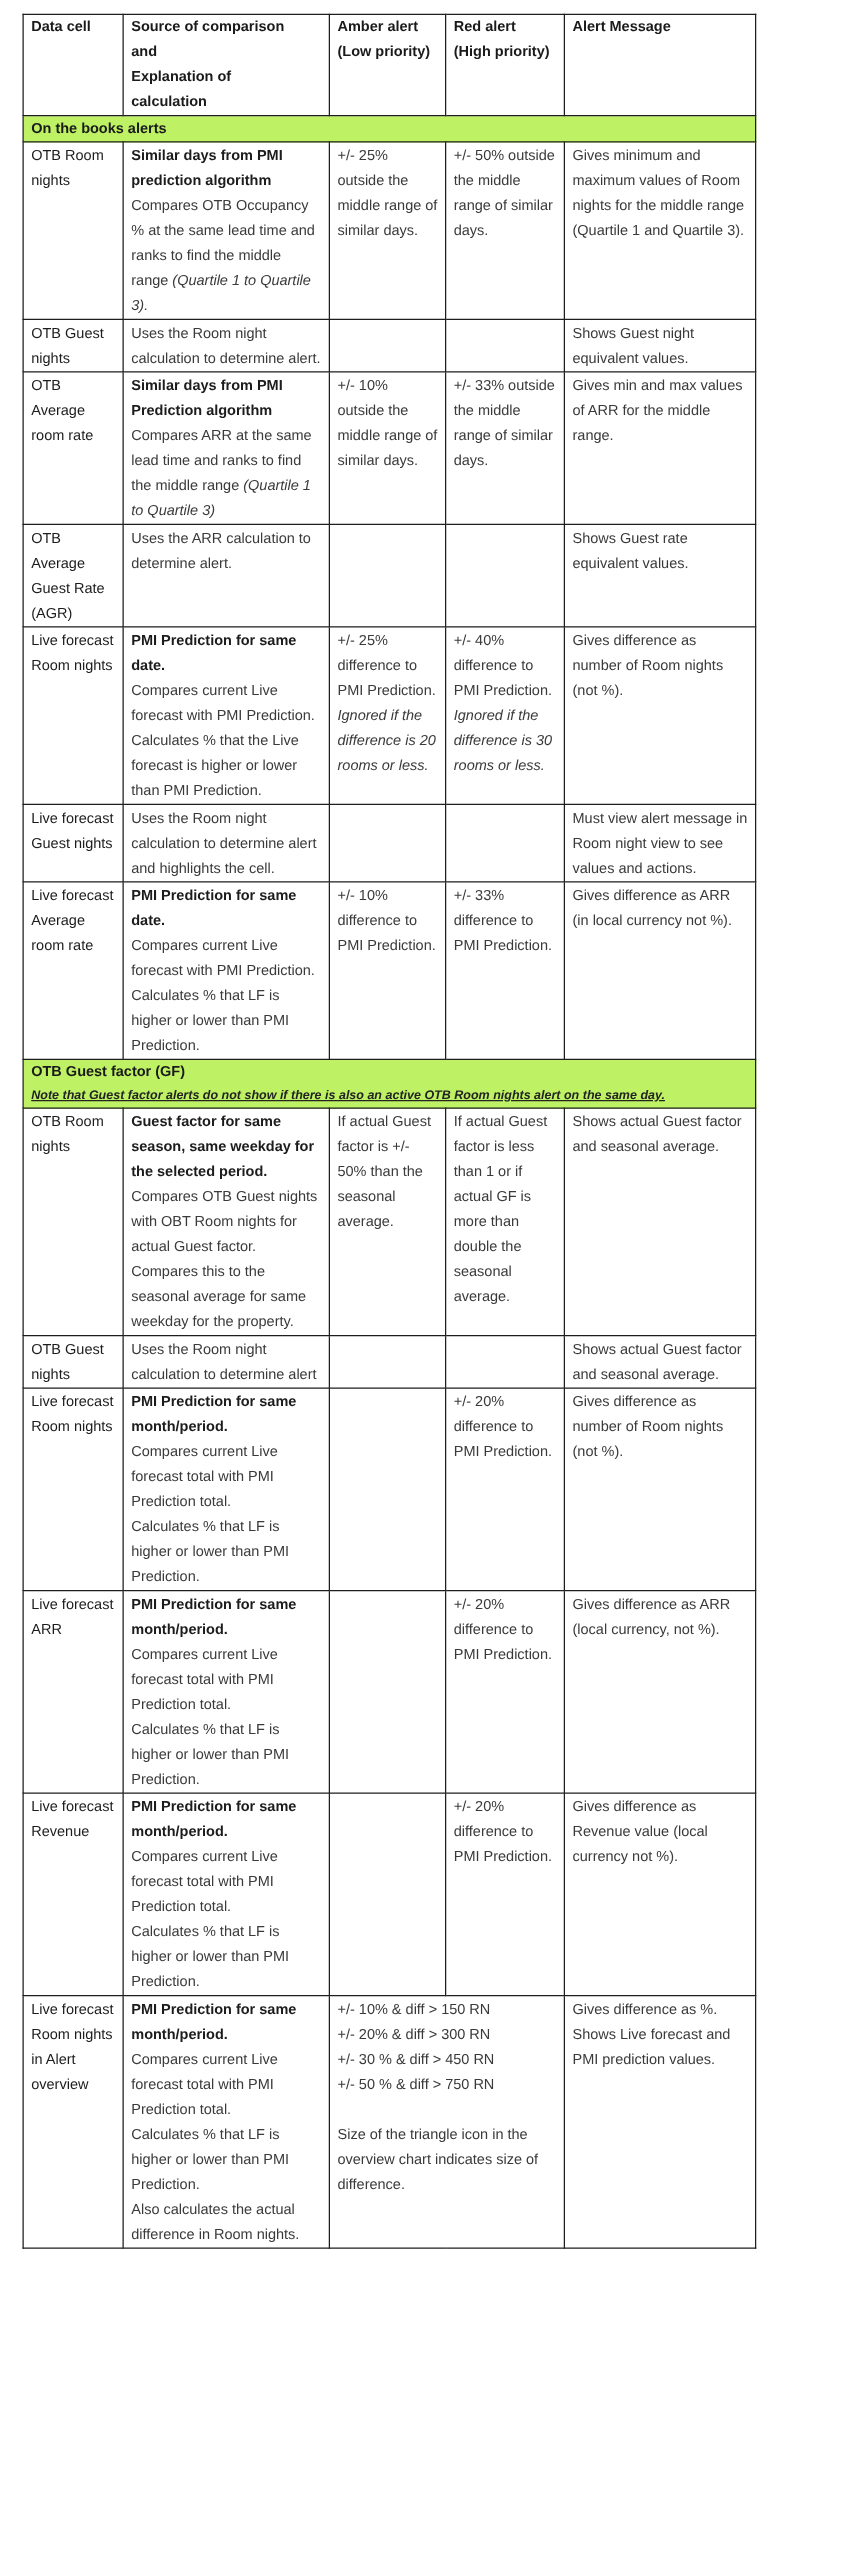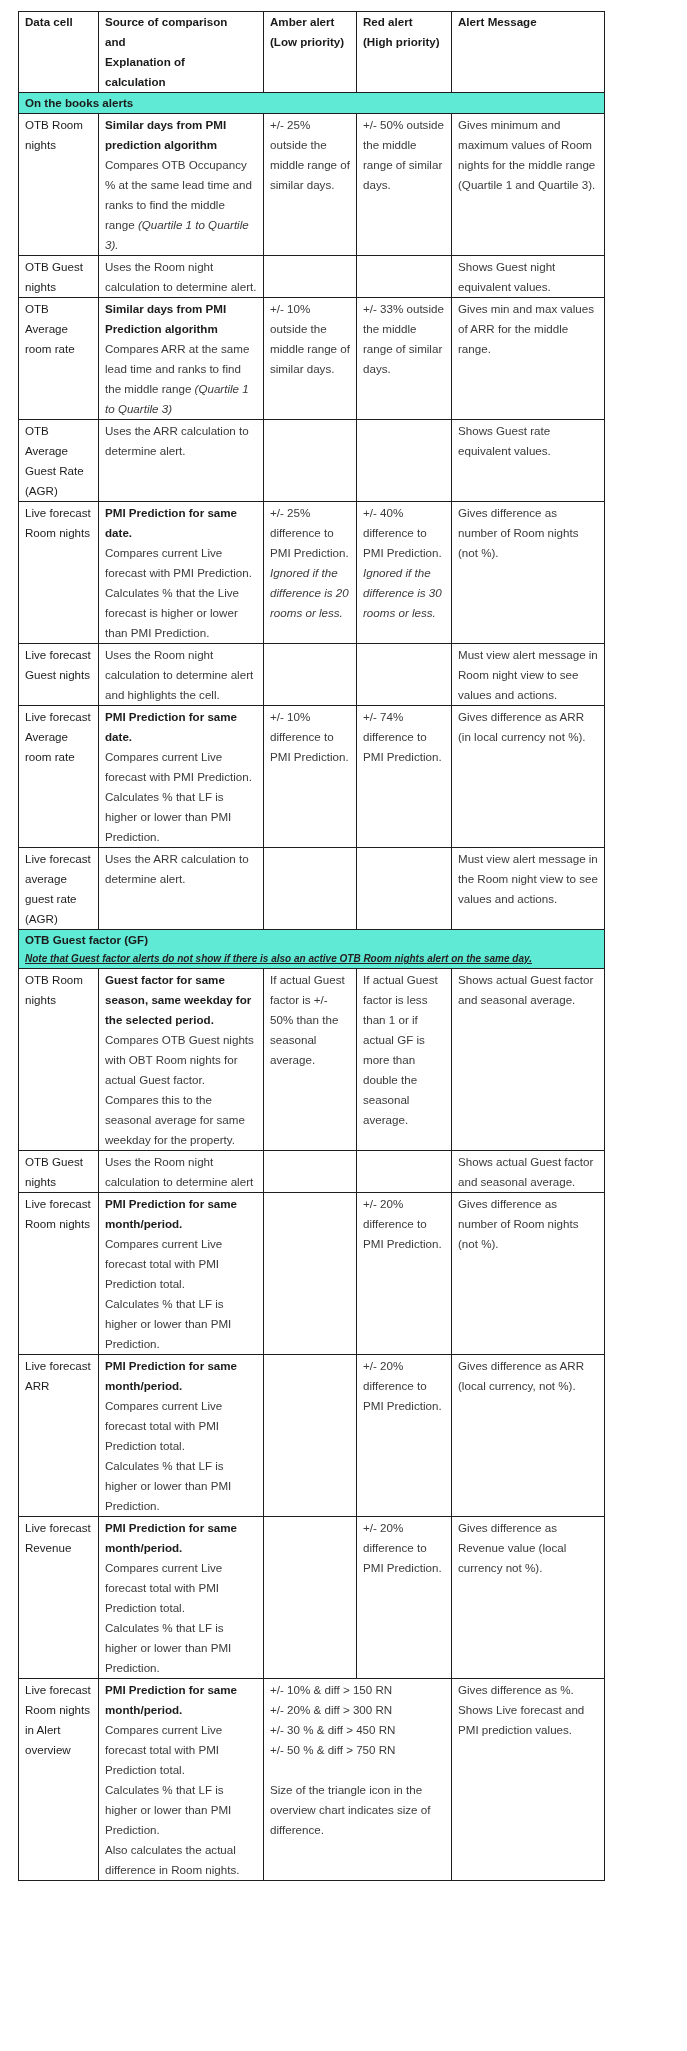--- a/index.html
+++ b/index.html
@@ -24,21 +24,21 @@
   }
   .tbl th { color: #1a1a1a; font-weight: 600; padding-top: 0; }
   .c1 { width: 80px; }
   .c2 { width: 165px; }
   .c3 { width: 93px; }
   .c4 { width: 95px; }
   .c5 { width: 153px; }
   .label { font-weight: bold; color: #1c1c1c; }
   .strong { font-weight: bold; color: #1c1c1c; display: block; }
   .sec td {
-    background: #5eead4;
+    background: #bef264;
     color: #1a1a1a;
     font-weight: bold;
     padding-top: 0;
   }
   .sec .note { display: block; font-style: italic; font-size: 10px; line-height: 18px; font-weight: bold; color: #222; text-decoration: underline; }
   .it { font-style: italic; }
   .line { display: block; }
   .gap { display: block; height: 20px; }
 </style>
 </head>
@@ -131,29 +131,22 @@
       <td></td>
       <td></td>
       <td>Must view alert message in Room night view to see values and actions.</td>
     </tr>
     <tr>
       <td class="label">Live forecast Average room rate</td>
       <td>
         <span class="strong">PMI Prediction for same date.</span><span>Compares current Live forecast with PMI Prediction. Calculates % that LF is higher or lower than PMI Prediction.</span>
       </td>
       <td>+/- 10% difference to PMI Prediction.</td>
-      <td>+/- 74% difference to PMI Prediction.</td>
+      <td>+/- 33% difference to PMI Prediction.</td>
       <td>Gives difference as ARR (in local currency not %).</td>
-    </tr>
-    <tr>
-      <td class="label">Live forecast average guest rate (AGR)</td>
-      <td>Uses the ARR calculation to determine alert.</td>
-      <td></td>
-      <td></td>
-      <td>Must view alert message in the Room night view to see values and actions.</td>
     </tr>
 
     <tr class="sec">
       <td colspan="5">
         <span class="line">OTB Guest factor (GF)</span>
         <span class="note">Note that Guest factor alerts do not show if there is also an active OTB Room nights alert on the same day.</span>
       </td>
     </tr>
     <tr>
       <td class="label">OTB Room nights</td>

